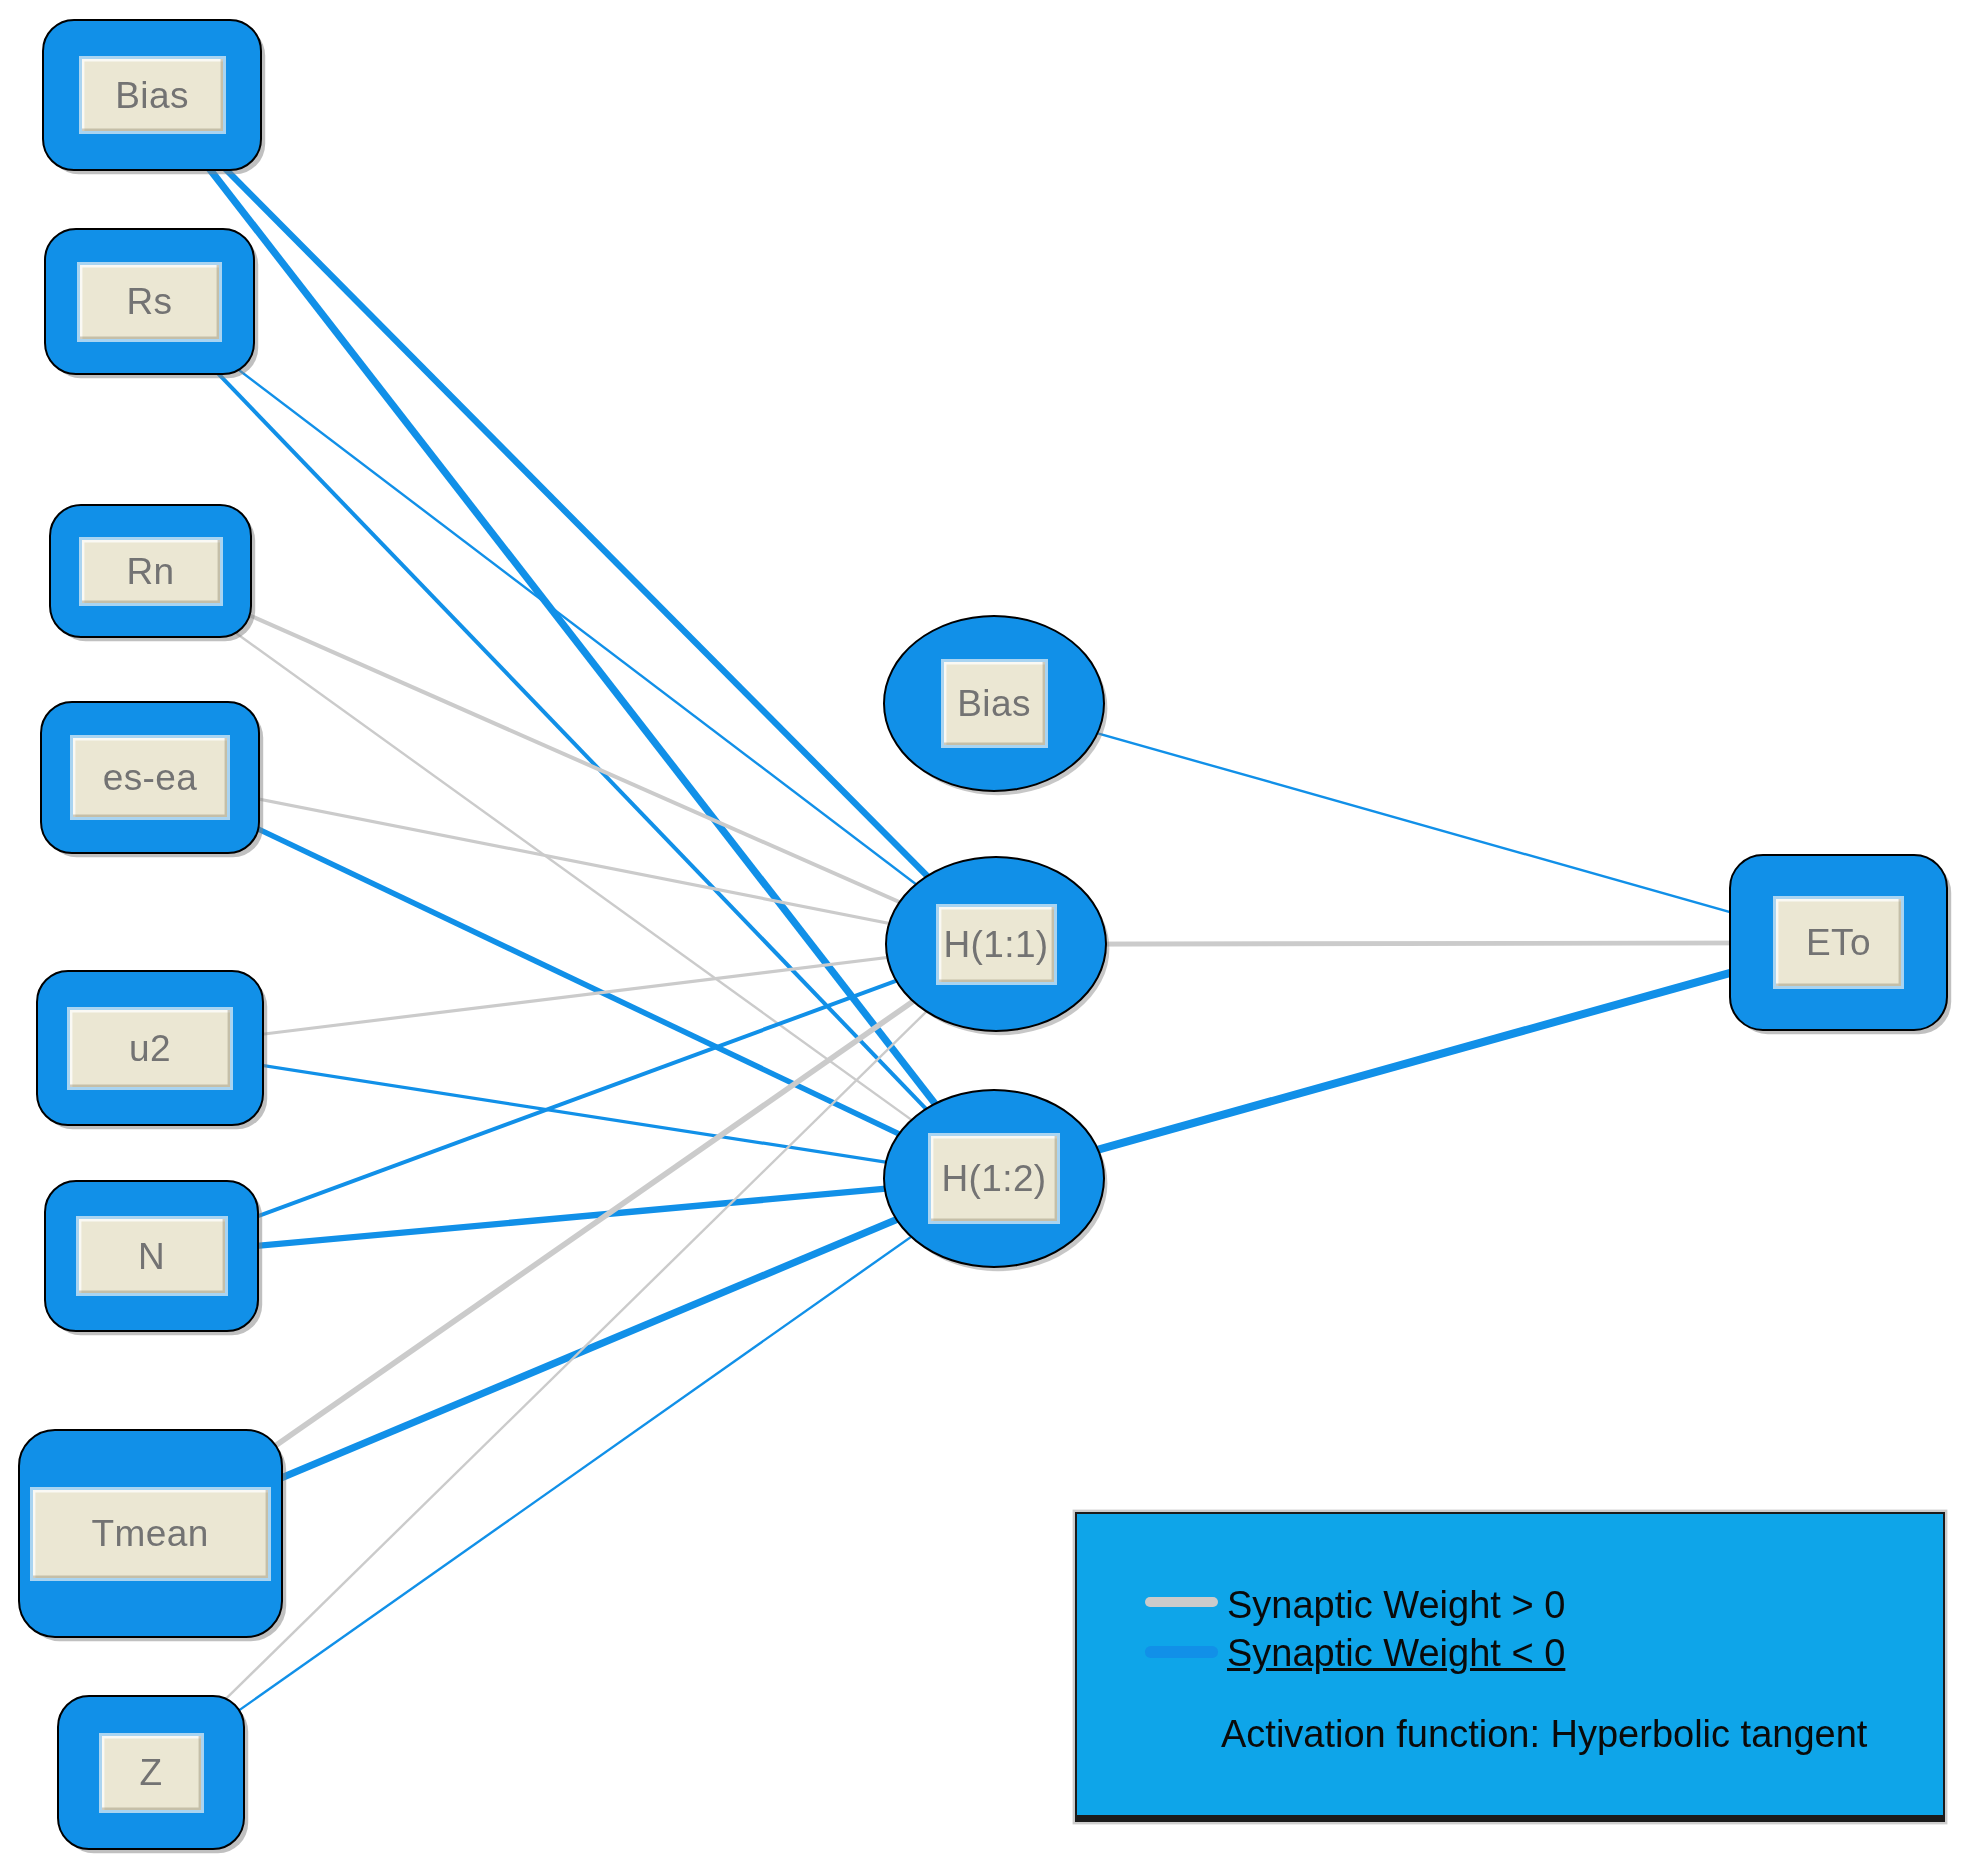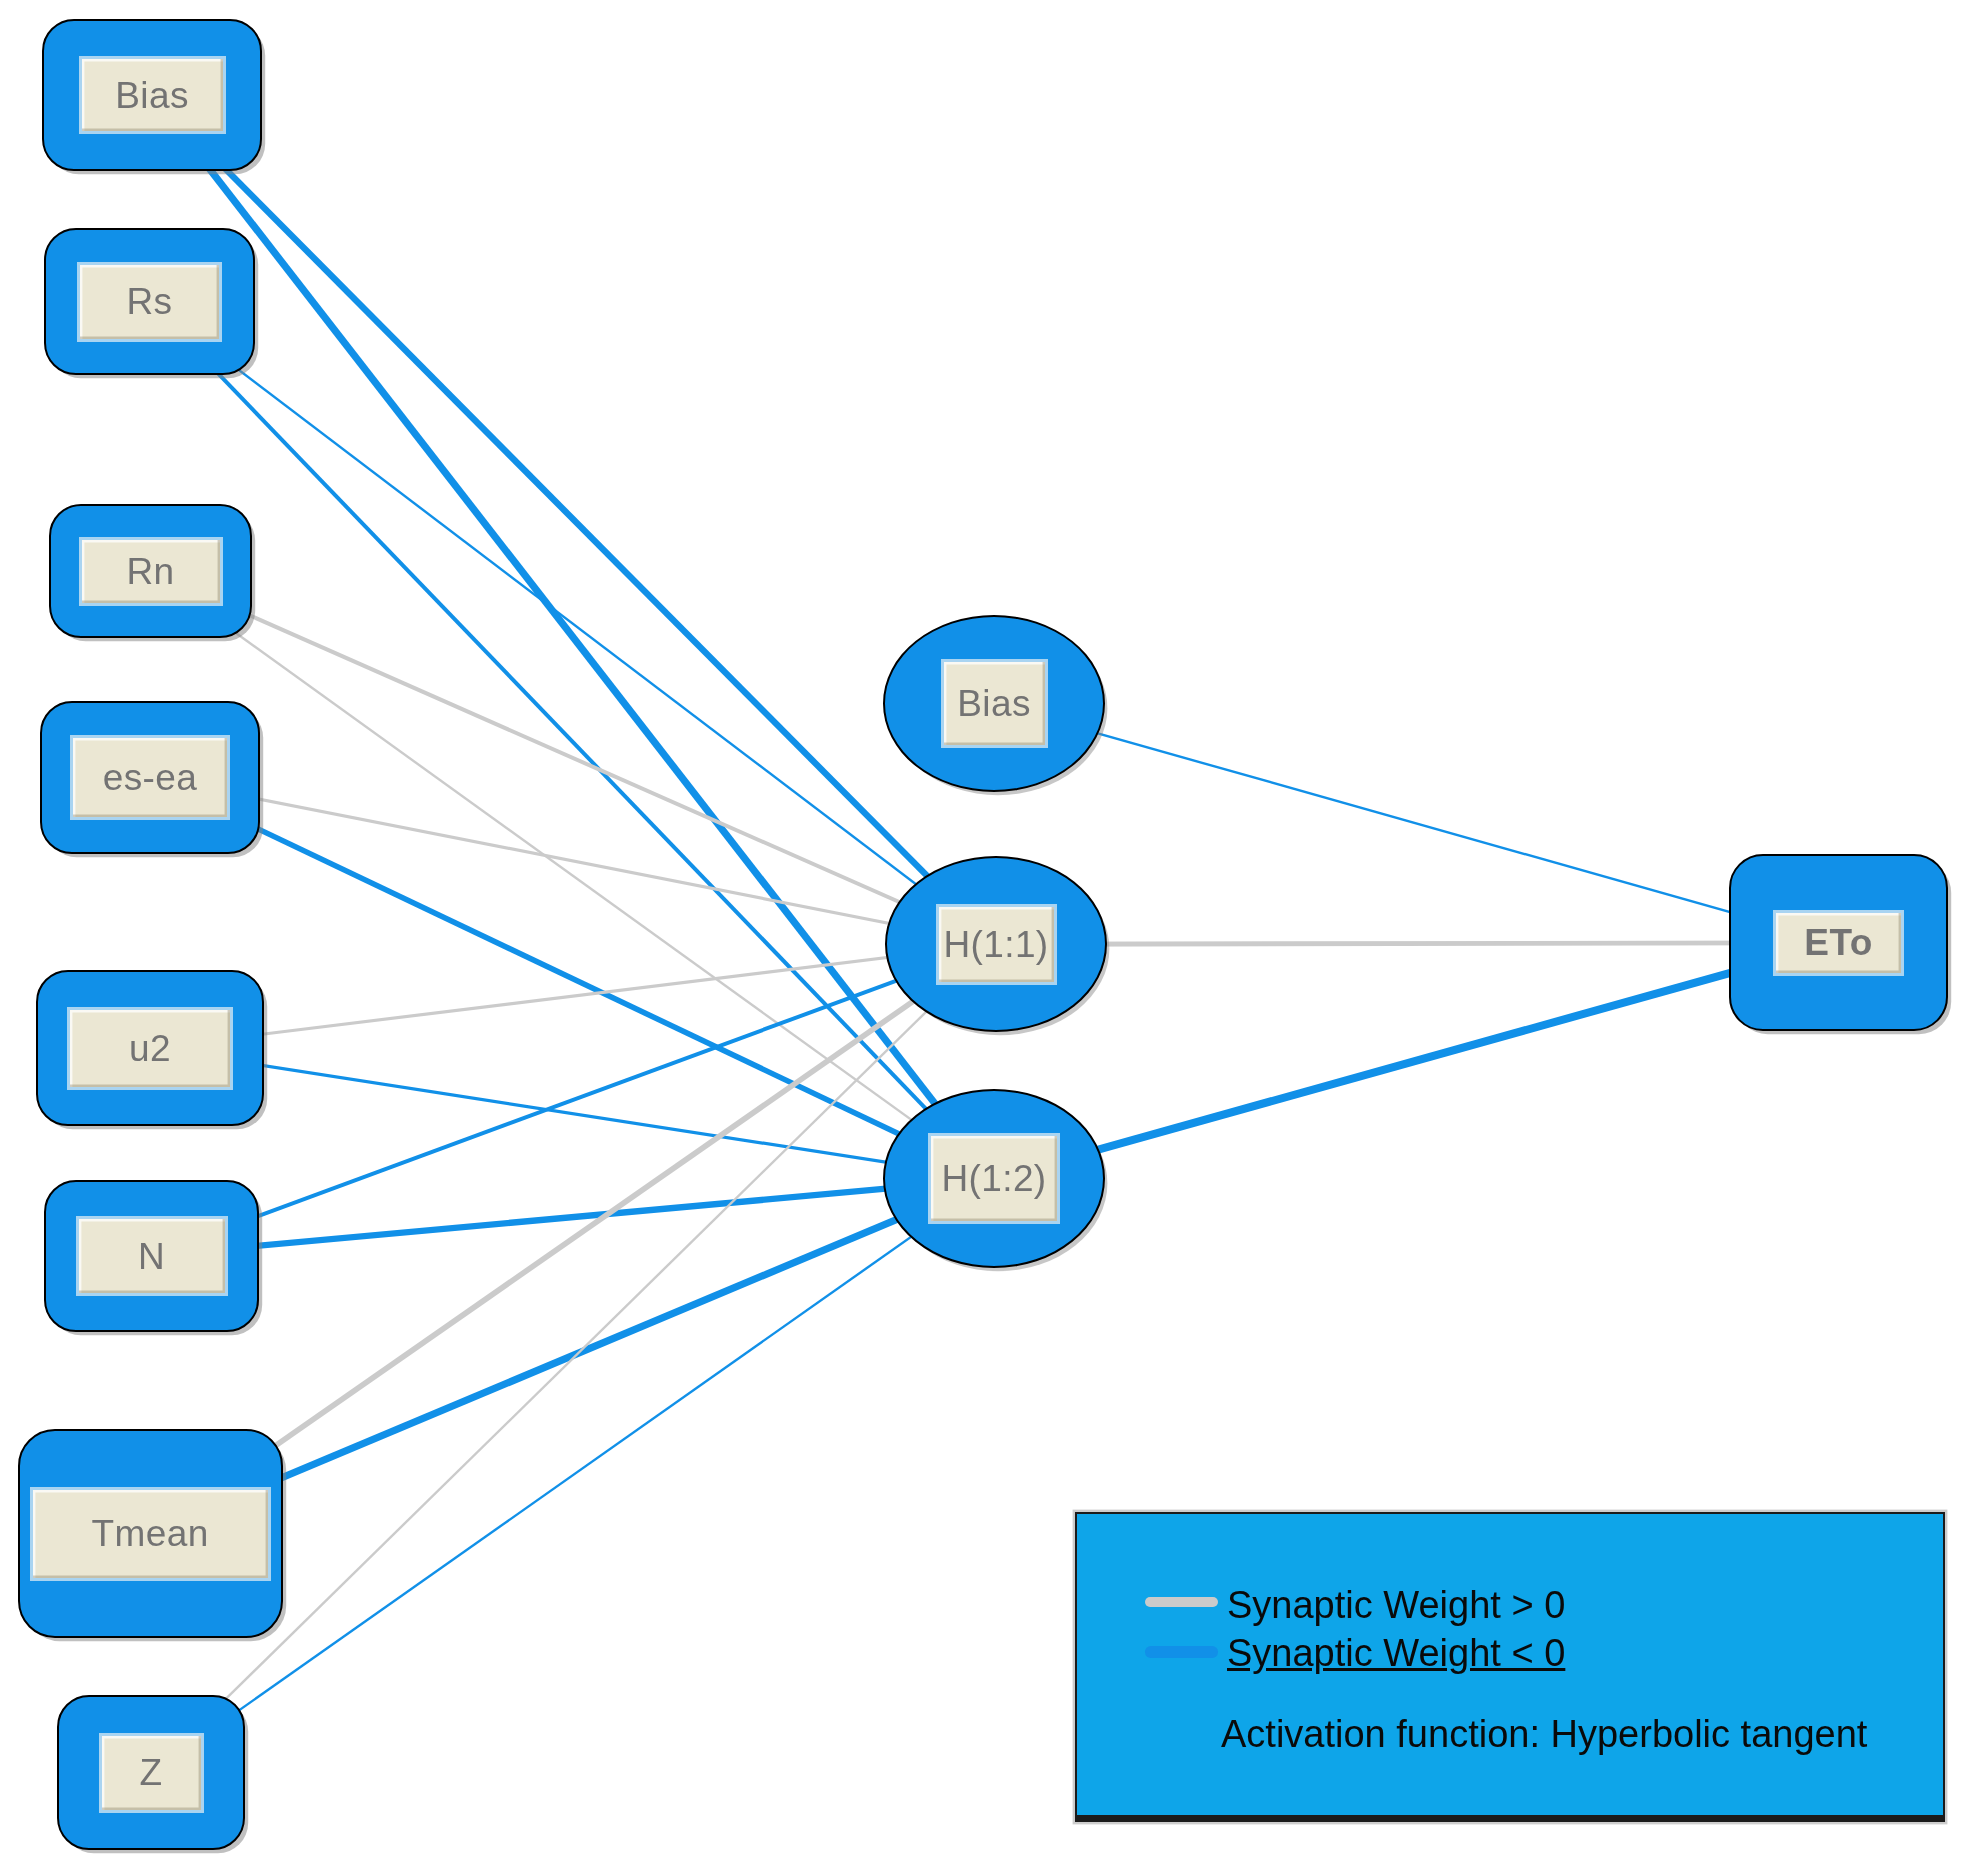--- a/index.html
+++ b/index.html
@@ -31,21 +31,21 @@
   .pos-h12{left:883px; top:1089px; width:222px; height:179px;}
 
   .pos-input-bias .plate{width:147px;height:78px;}
   .pos-rs .plate{width:145px;height:80px;}
   .pos-rn .plate{width:144px;height:69px;}
   .pos-es-ea .plate{width:160px;height:85px;}
   .pos-u2 .plate{width:166px;height:83px;}
   .pos-n .plate{width:152px;height:80px;}
   .pos-tmean .plate{width:241px;height:94px;}
   .pos-z .plate{width:105px;height:80px;}
-  .pos-eto .plate{width:131px;height:66px;font-weight:bold;}
+  .pos-eto .plate{width:131px;height:93px;}
   .pos-hidden-bias .plate{width:107px;height:89px;}
   .pos-h11 .plate{width:121px;height:81px;}
   .pos-h12 .plate{width:132px;height:91px;}
 
   
   .legend{position:absolute; z-index:2; left:1075px; top:1512px; width:870px; height:310px;
           background:#0ea5e9; border:2.4px solid #1b1b1b; border-bottom-width:7.2px; box-sizing:border-box;
           box-shadow:0 0 0 2.4px rgba(155,155,155,0.5);}
   .legend .swatch{position:absolute; border-radius:5.6px;}
   .sw-pos{left:68px; top:83px; width:73px; height:10.4px; background:var(--pos,#CBCBCB);}

